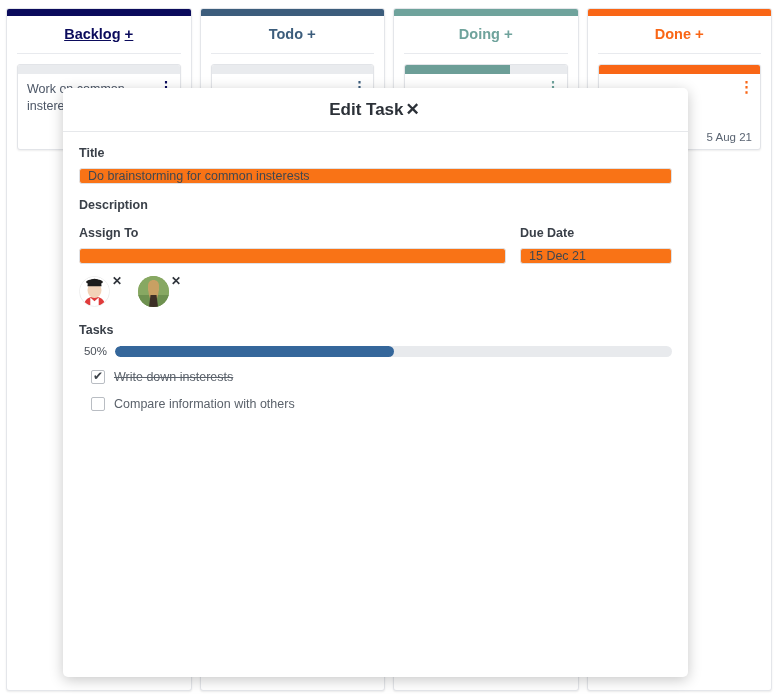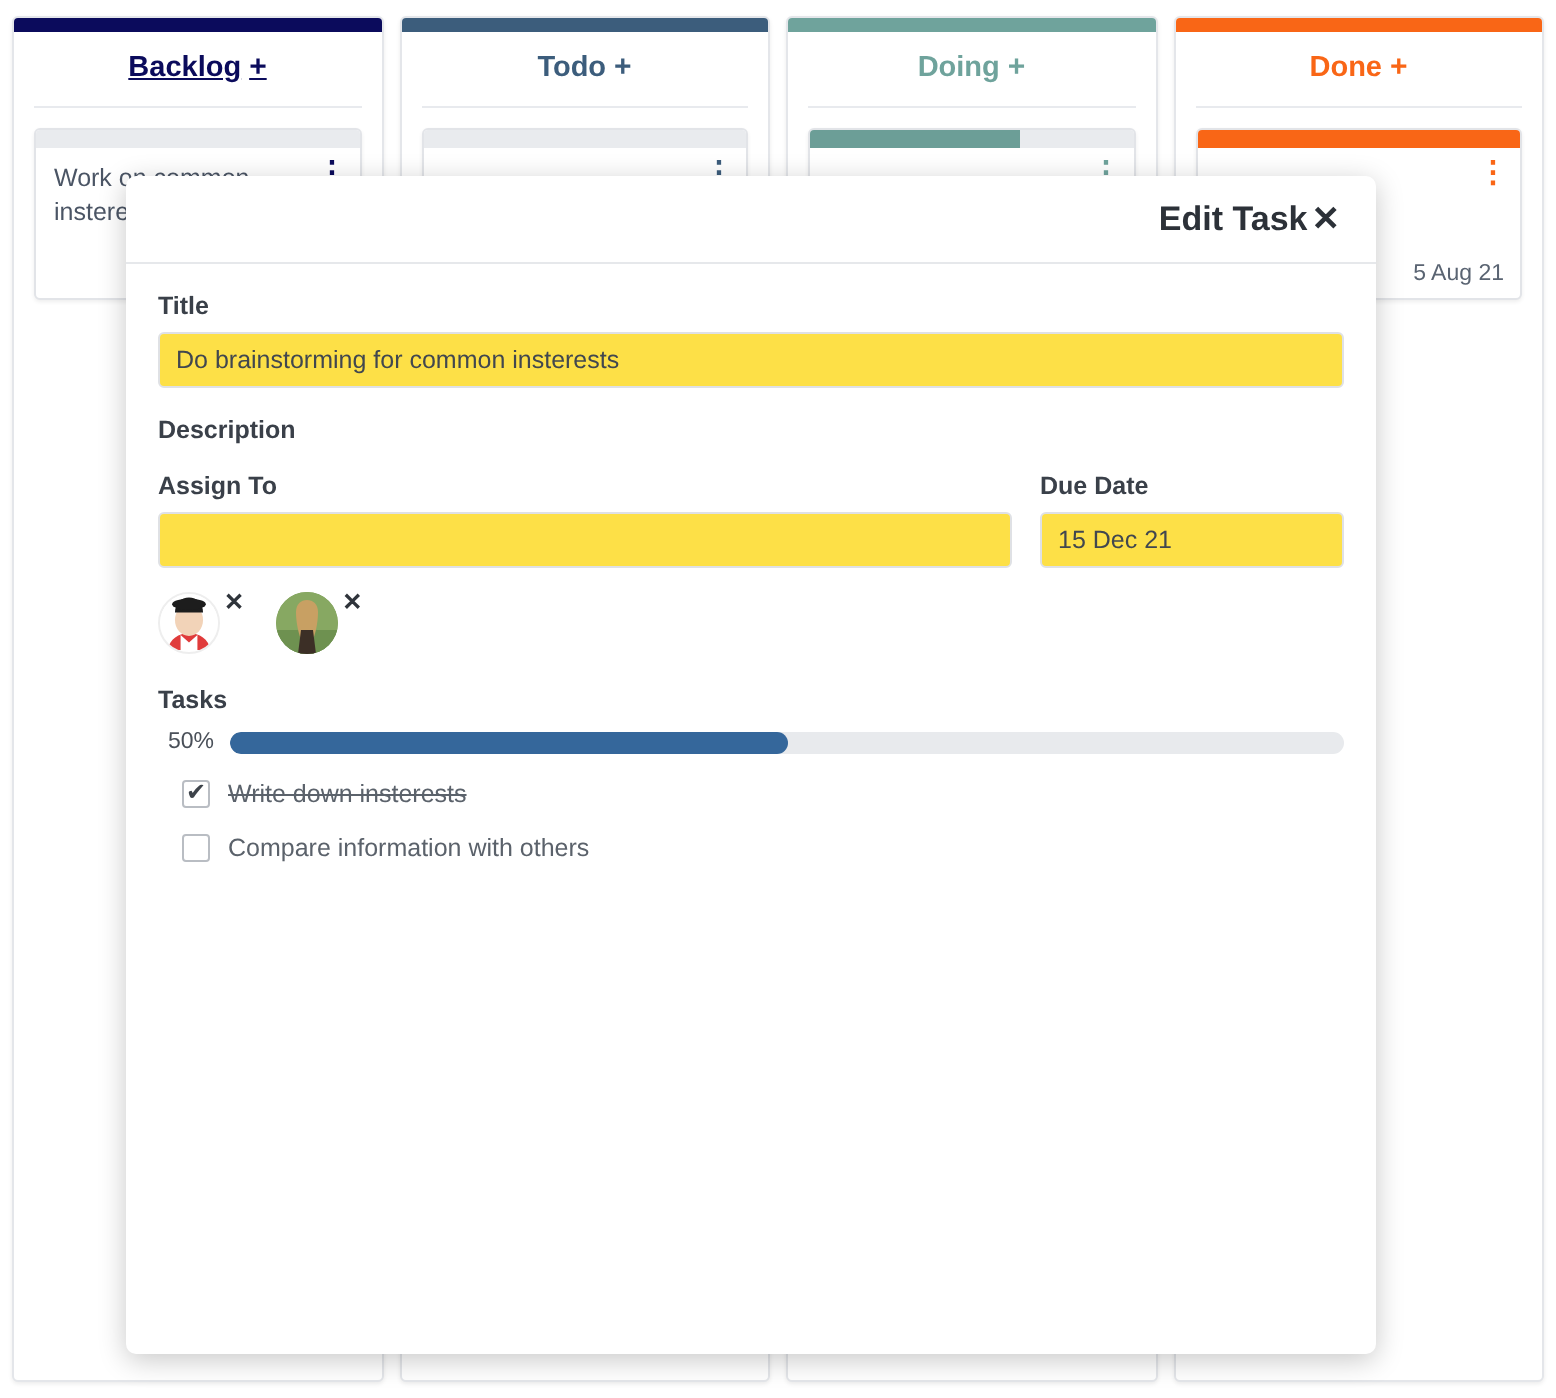--- a/index.html
+++ b/index.html
@@ -75,44 +75,44 @@
     width: 625px; height: 589px;
     background: #ffffff;
     border-radius: 5px;
     box-shadow: 0 3px 14px rgba(0,0,0,.22);
     display: flex; flex-direction: column;
     overflow: hidden;
   }
   .modal-head {
     flex: none;
     height: 44px;
-    display: flex; align-items: center; justify-content: flex-end;
+    display: flex; align-items: center; justify-content: center;
     padding: 0 16px 0 16px;
     border-bottom: 1px solid #e6e8eb;
   }
   .modal-title { font-size: 17px; font-weight: bold; color: #2c3138; }
   .modal-close {
     font-size: 17px; font-weight: bold; color: #2c3138;
     cursor: pointer; line-height: 1; padding: 4px 2px;
   }
   .modal-body {
     flex: 1 1 auto;
     padding: 14px 16px 8px;
     overflow: hidden;
   }
   .fld-label {
     font-size: 12.5px; font-weight: bold; color: #3a4049;
     margin-bottom: 6px;
   }
   .txt-input {
     width: 100%;
-    height: 28px;
+    height: 16px;
     border: 1px solid #dfe1e5;
     border-radius: 3px;
-    background: #fde047;
+    background: #f97316;
     font-family: "Liberation Sans", sans-serif;
     font-size: 12.5px;
     color: #41474f;
     padding: 0 8px;
     outline: none;
   }
   .txt-area {
     width: 100%;
     height: 125px;
     border: 1px solid #dfe1e5;

